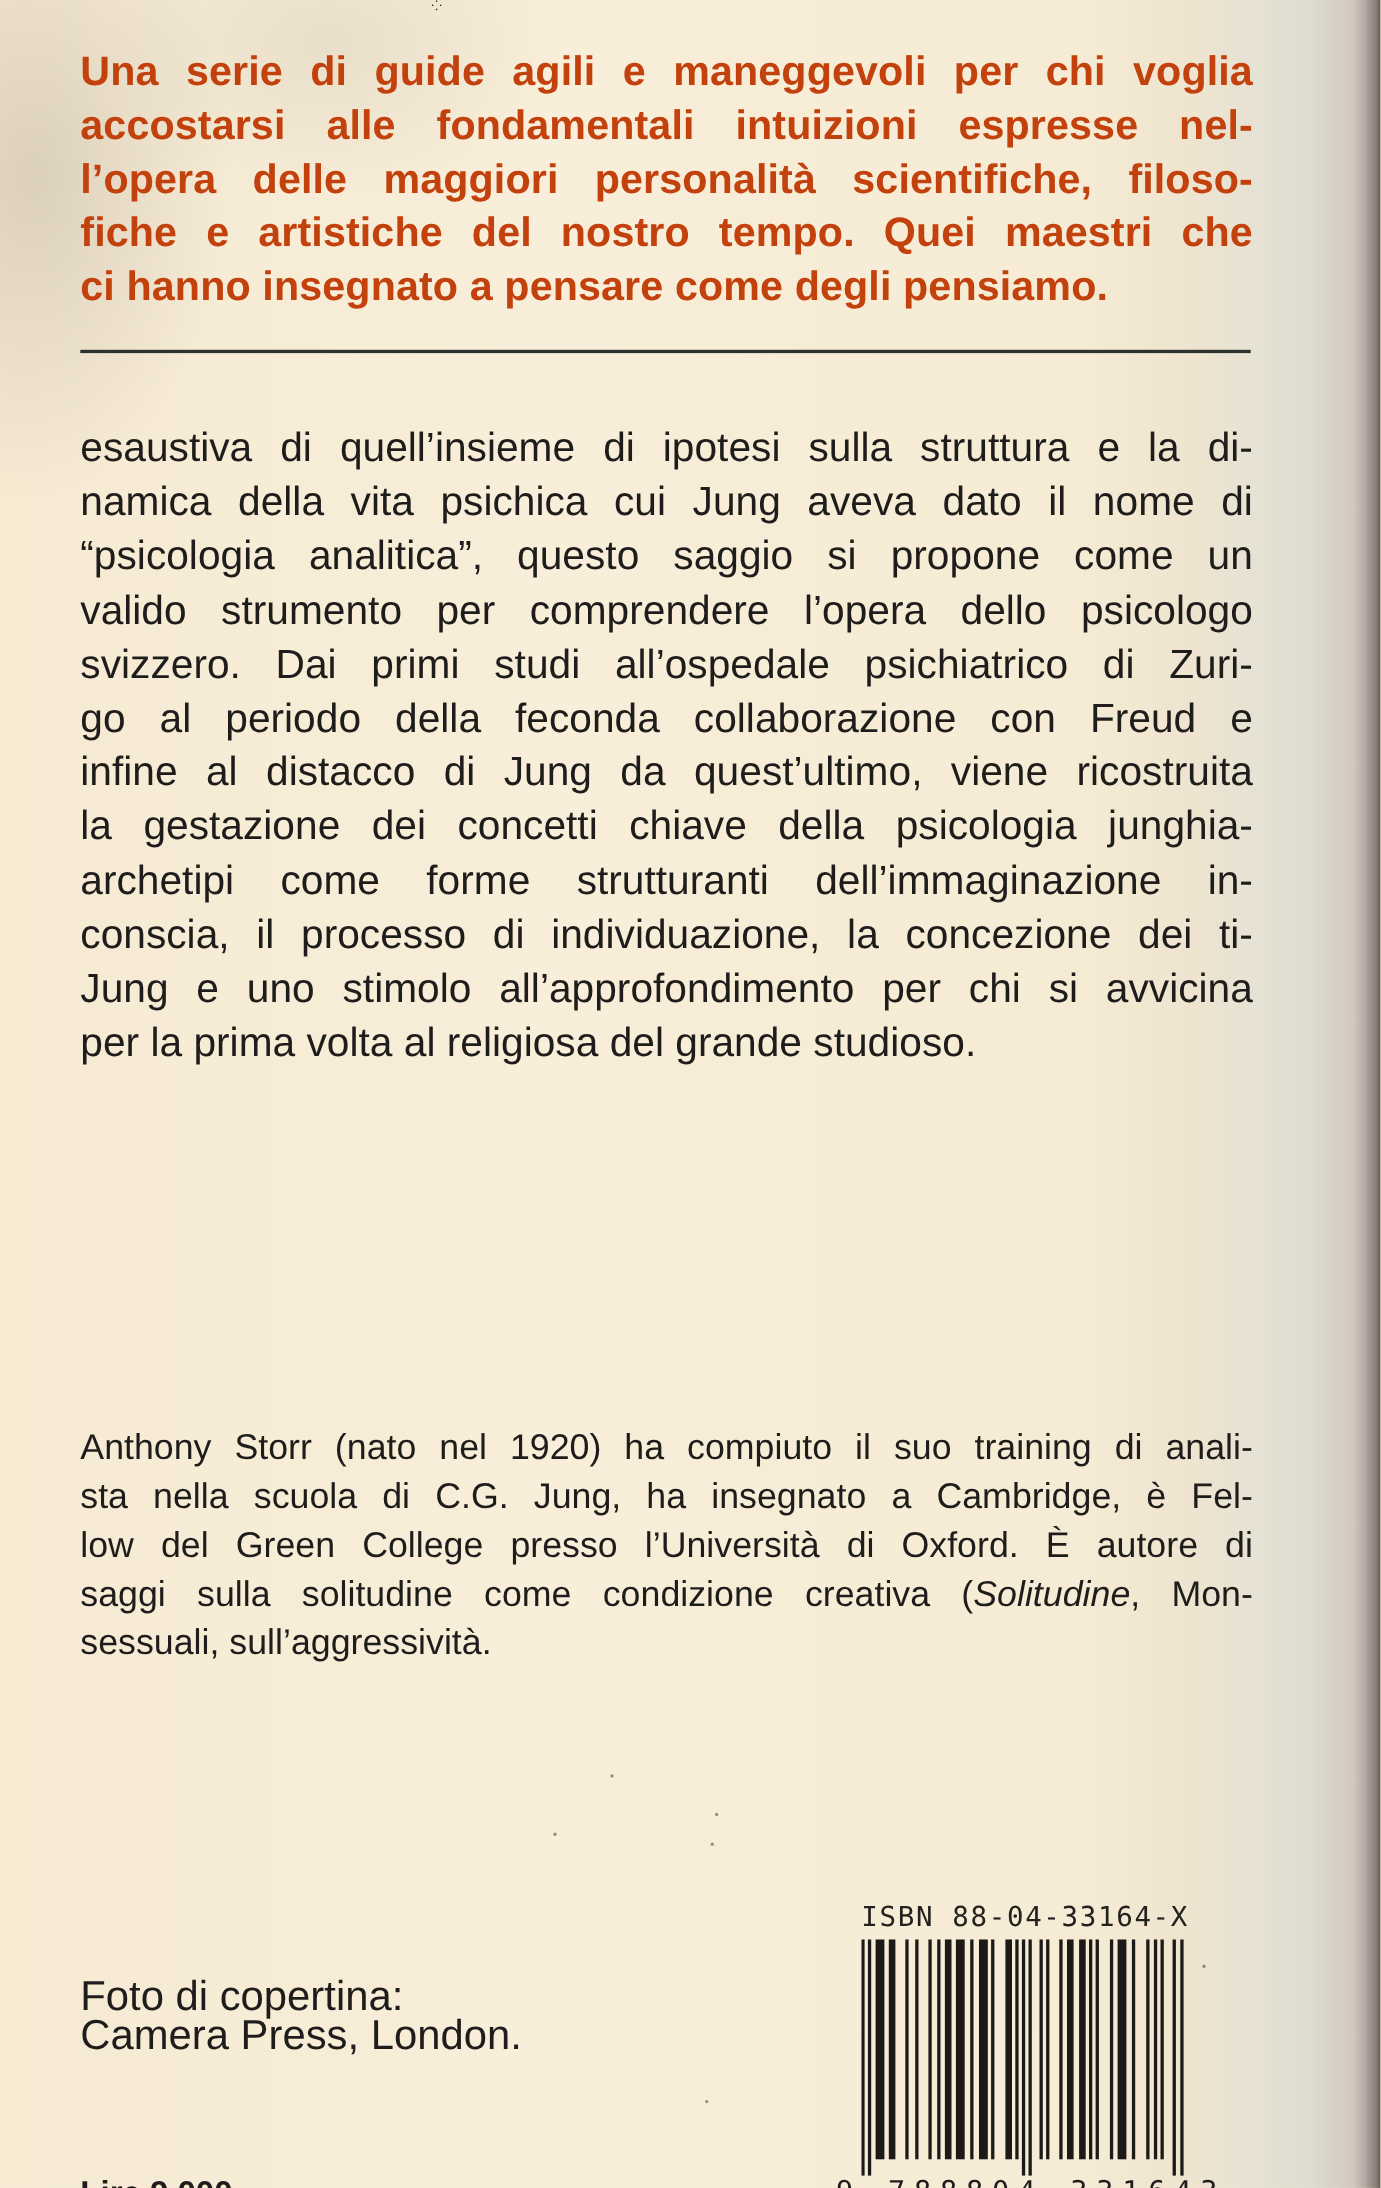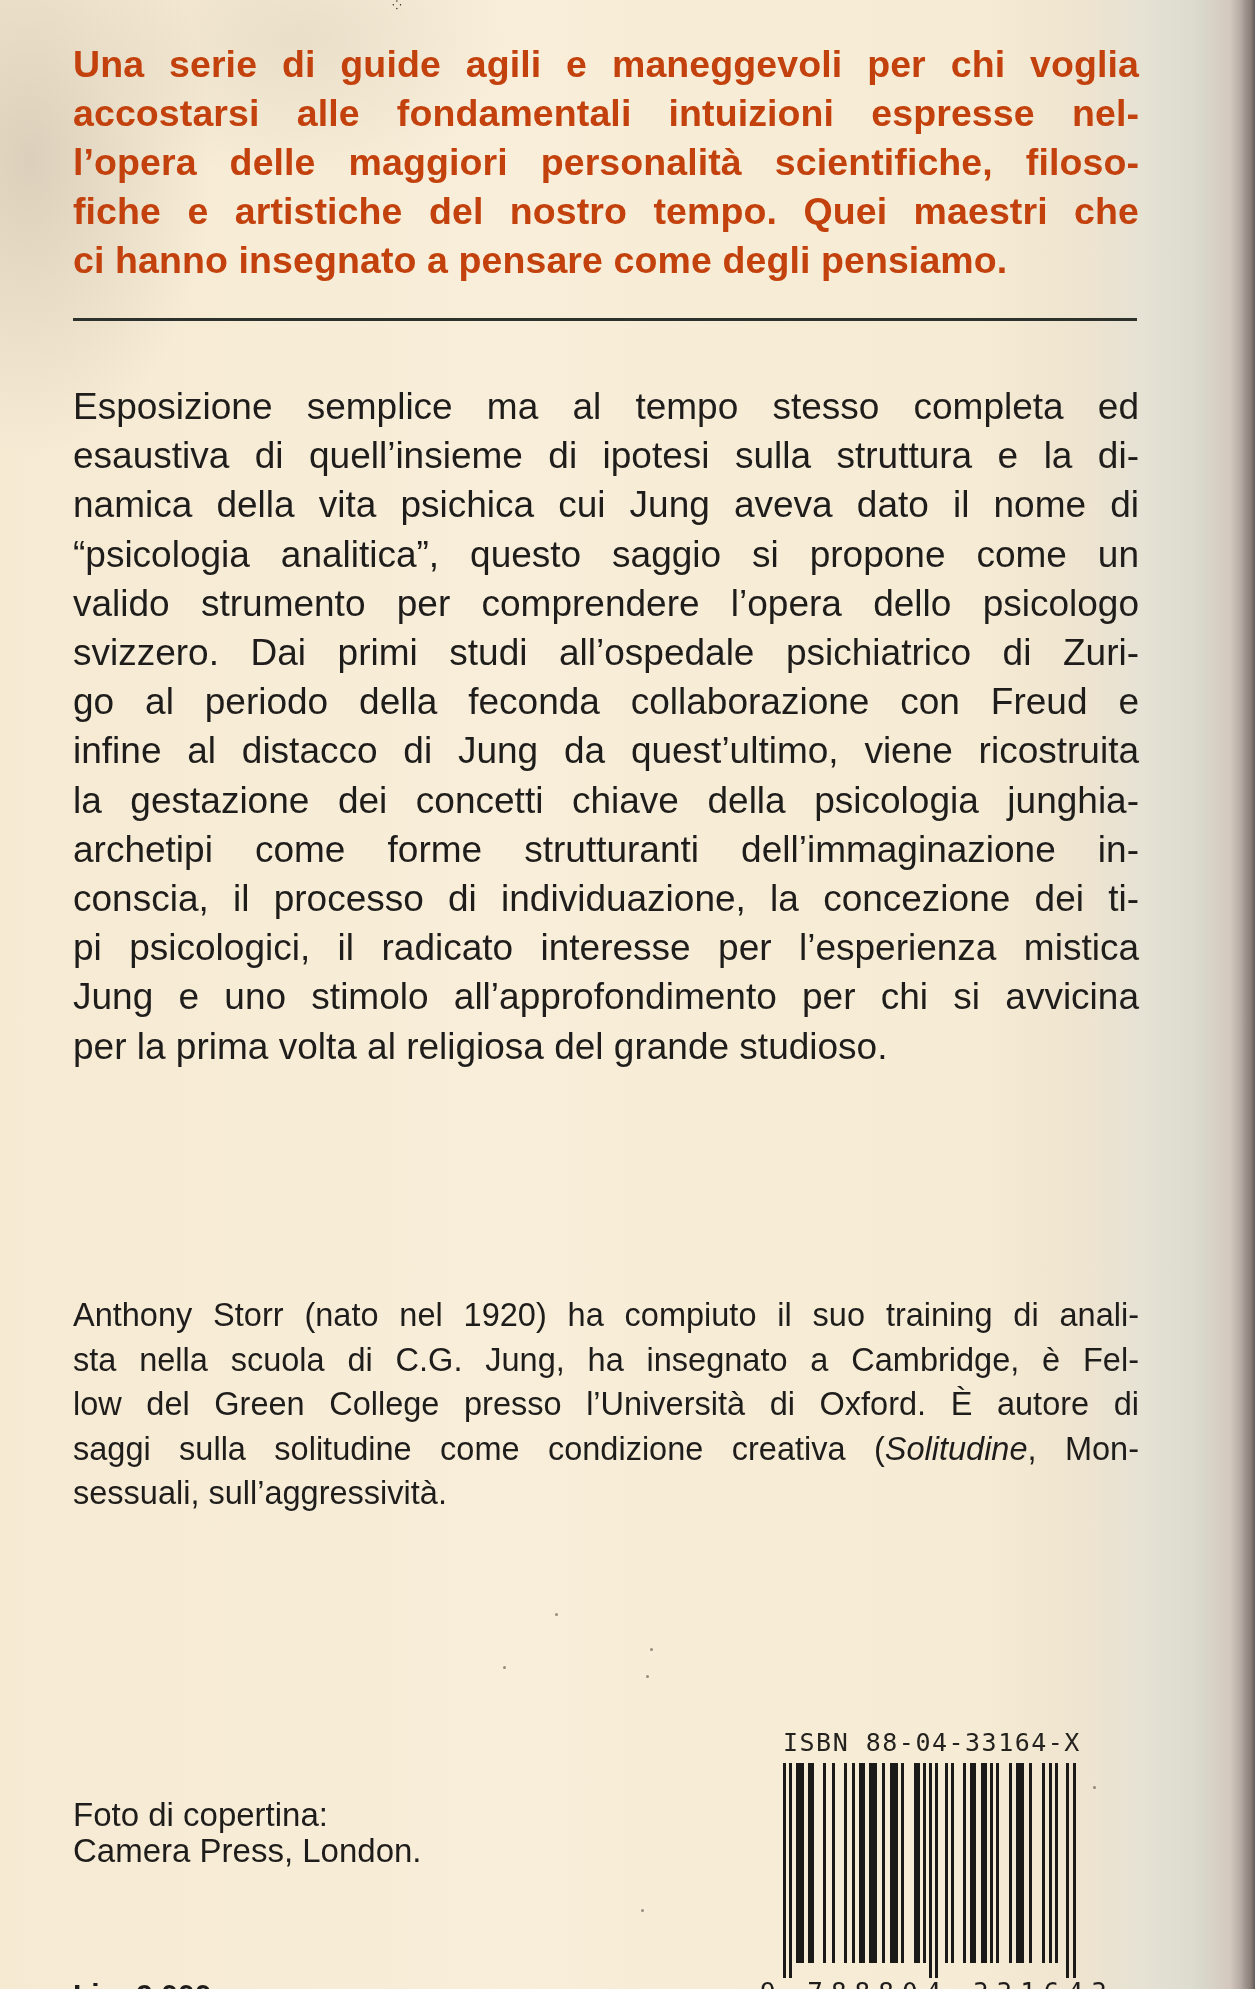--- a/index.html
+++ b/index.html
@@ -85,21 +85,21 @@
       font-size: 32.5px;
       line-height: 44.5px;
       color: #1f1d1b;
     }
     .author-bio em {
     }
     .photo-credit {
       position: absolute;
       left: 73px;
       top: 1797px;
-      font-size: 33px;
+      font-size: 38px;
       line-height: 36px;
       color: #1f1d1b;
     }
     .price {
       position: absolute;
       left: 73px;
       top: 1978px;
       font-size: 30px;
       font-weight: bold;
       line-height: 34px;
@@ -164,32 +164,30 @@
   <span class="ln">Una serie di guide agili e maneggevoli per chi voglia</span>
   <span class="ln">accostarsi alle fondamentali intuizioni espresse nel-</span>
   <span class="ln">l’opera delle maggiori personalità scientifiche, filoso-</span>
   <span class="ln">fiche e artistiche del nostro tempo. Quei maestri che</span>
   <span class="ln last">ci hanno insegnato a pensare come degli pensiamo.</span>
 </section>
 
 <div class="divider"></div>
 
 <section class="description">
-  <span class="ln">Esposizione semplice ma al tempo stesso completa ed</span>
   <span class="ln">esaustiva di quell’insieme di ipotesi sulla struttura e la di-</span>
   <span class="ln">namica della vita psichica cui Jung aveva dato il nome di</span>
   <span class="ln">“psicologia analitica”, questo saggio si propone come un</span>
   <span class="ln">valido strumento per comprendere l’opera dello psicologo</span>
   <span class="ln">svizzero. Dai primi studi all’ospedale psichiatrico di Zuri-</span>
   <span class="ln">go al periodo della feconda collaborazione con Freud e</span>
   <span class="ln">infine al distacco di Jung da quest’ultimo, viene ricostruita</span>
   <span class="ln">la gestazione dei concetti chiave della psicologia junghia-</span>
   <span class="ln">archetipi come forme strutturanti dell’immaginazione in-</span>
   <span class="ln">conscia, il processo di individuazione, la concezione dei ti-</span>
-  <span class="ln">pi psicologici, il radicato interesse per l’esperienza mistica</span>
   <span class="ln">Jung e uno stimolo all’approfondimento per chi si avvicina</span>
   <span class="ln last">per la prima volta al religiosa del grande studioso.</span>
 </section>
 
 <section class="author-bio">
   <span class="ln">Anthony Storr (nato nel 1920) ha compiuto il suo training di anali-</span>
   <span class="ln">sta nella scuola di C.G. Jung, ha insegnato a Cambridge, è Fel-</span>
   <span class="ln">low del Green College presso l’Università di Oxford. È autore di</span>
   <span class="ln"><span>saggi sulla solitudine come condizione creativa (</span><em>Solitudine</em><span>, Mon-</span></span>
   <span class="ln last">sessuali, sull’aggressività.</span>

